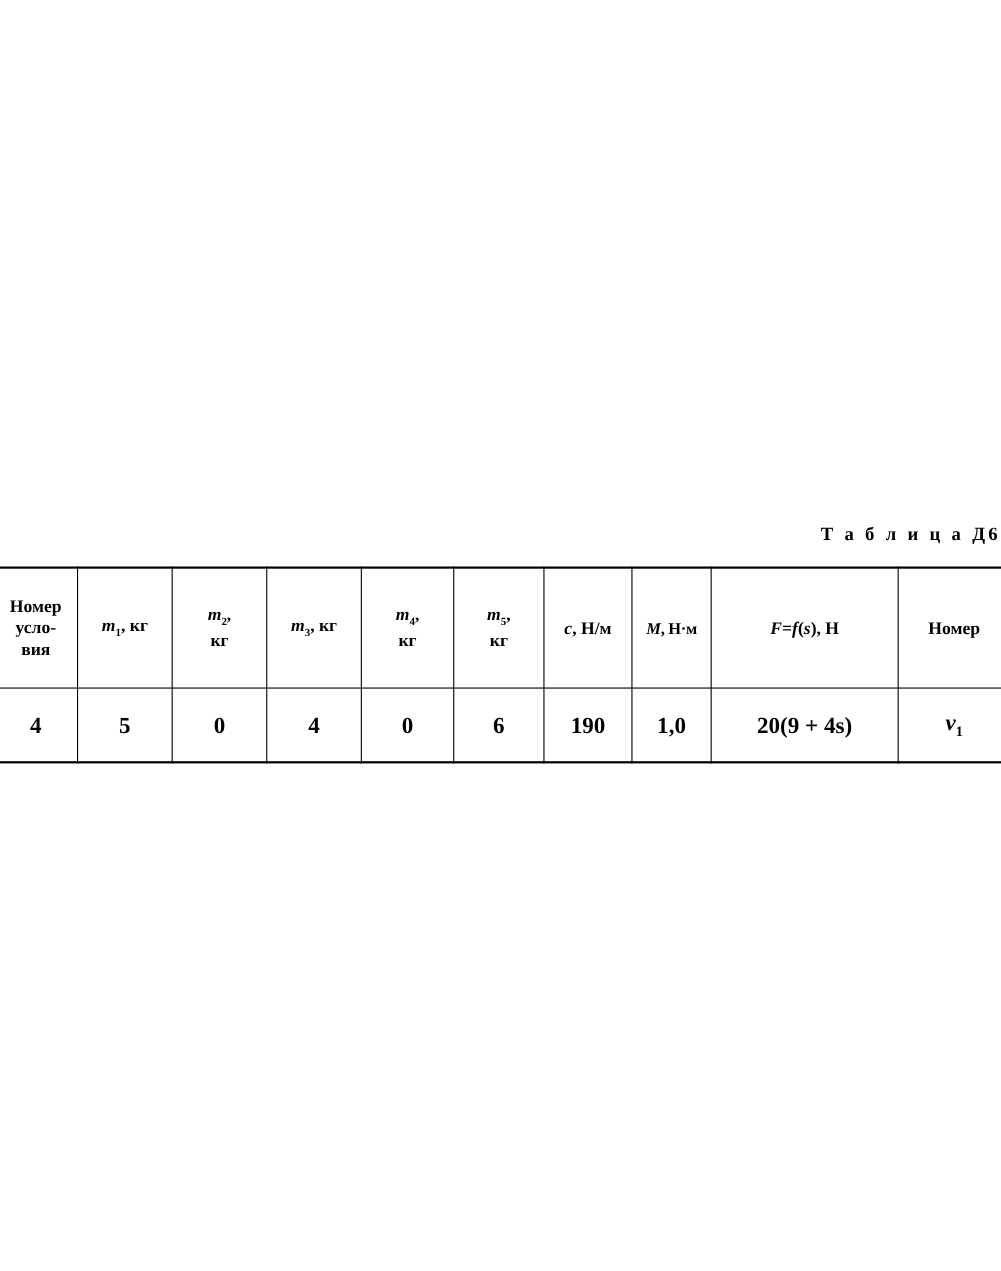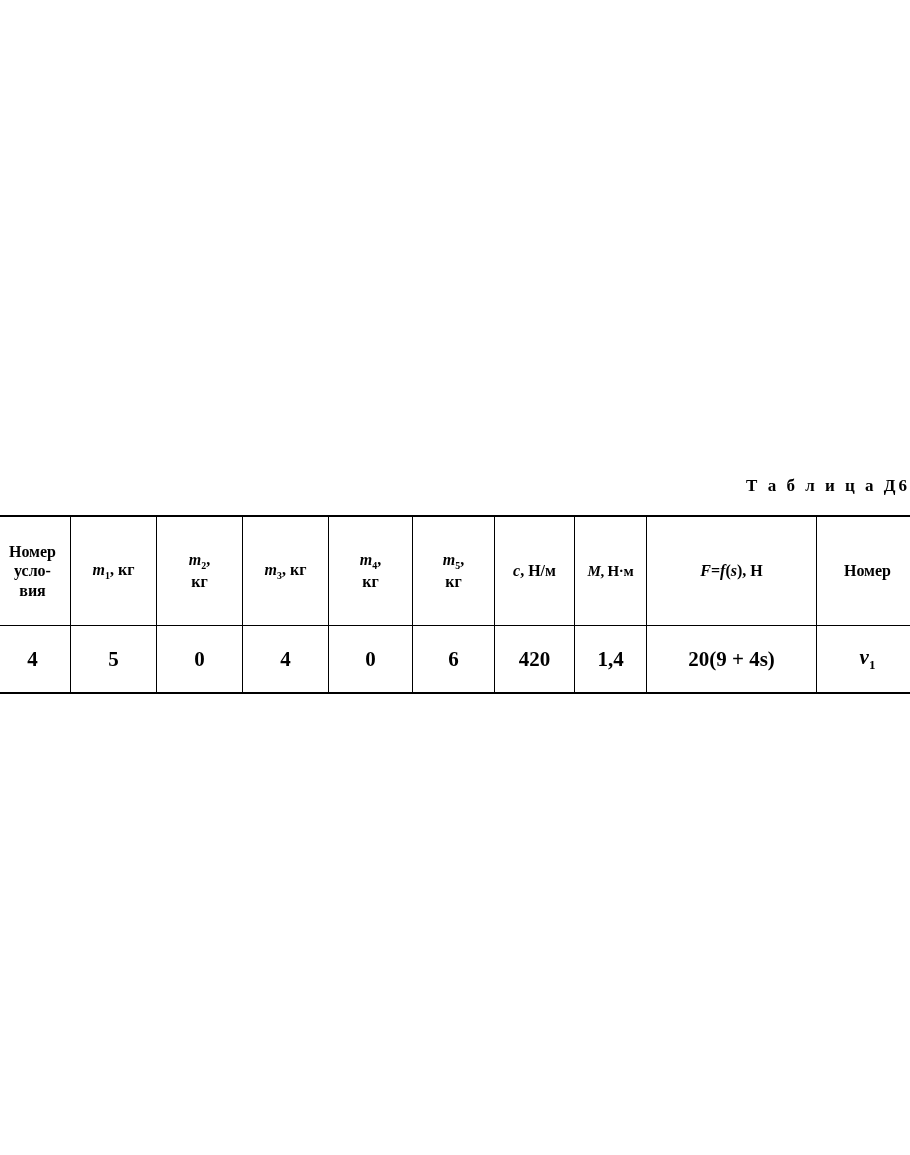--- a/index.html
+++ b/index.html
@@ -170,22 +170,22 @@
         </tr>
       </thead>
       <tbody>
         <tr>
           <td>4</td>
           <td>5</td>
           <td>0</td>
           <td>4</td>
           <td>0</td>
           <td>6</td>
-          <td>420</td>
-          <td>1,4</td>
+          <td>190</td>
+          <td>1,0</td>
           <td>20(9 + 4s)</td>
           <td>
             <span class="var">v</span><sub>1</sub>
           </td>
         </tr>
       </tbody>
     </table>
   </div>
 
 </div>

